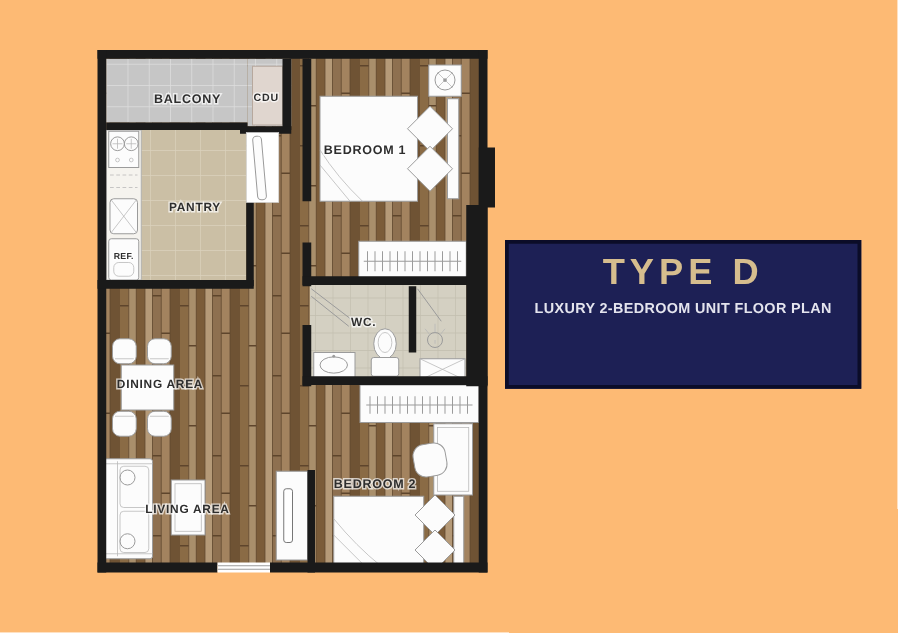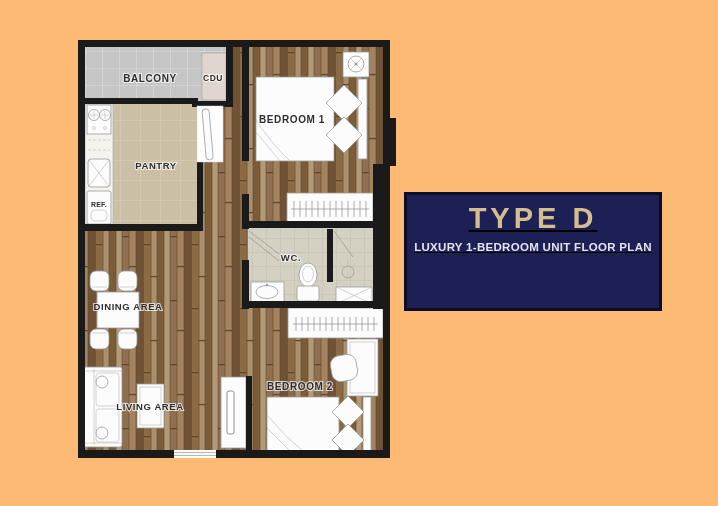--- a/index.html
+++ b/index.html
@@ -15,23 +15,23 @@
            stroke-width:2.2px;text-anchor:middle;}
   .lbl-lg{font-size:10px;}
   .lbl-md{font-size:9.5px;}
   .lbl-sm{font-size:8.5px;}
   .lbl-xs{font-size:7px;letter-spacing:.2px;}
   .wall{fill:var(--wall);}
   .furn{fill:#fcfcfc;stroke:#9b9b9b;stroke-width:.8;}
   .ln{stroke:#9b9b9b;fill:none;stroke-width:.8;}
   .thin{stroke:#b5b5b5;stroke-width:.6;fill:none;}
 
-  .panel{position:absolute;left:404px;top:192px;width:258px;height:119px;
+  .panel{position:absolute;left:404px;top:192px;width:285px;height:119px;
          box-sizing:border-box;background:var(--panel-bg);
-         border:3px solid var(--panel-border);text-align:center;text-decoration:underline;}
+         border:3px solid var(--panel-border);text-align:center;}
   .panel-title{margin-top:7px;font-size:29px;font-weight:bold;letter-spacing:4px;
                color:var(--panel-title);}
   .panel-sub{margin-top:8px;font-size:11px;font-weight:bold;color:var(--panel-text);}
   .panel-type{margin-top:6px;font-size:11.5px;font-weight:bold;letter-spacing:.3px;
               color:var(--panel-text);}
   .panel-area{margin-top:6px;font-size:12px;font-weight:bold;color:var(--panel-text);}
   .panel-area .accent{color:var(--panel-accent);margin:0 4px;}
 </style>
 </head>
 <body>
@@ -203,16 +203,16 @@
       <text x="99" y="207" class="lbl-xs">REF.</text>
       <text x="291" y="261" class="lbl-md">WC.</text>
       <text x="128" y="310" class="lbl-md">DINING AREA</text>
       <text x="150" y="410" class="lbl-md">LIVING AREA</text>
       <text x="300" y="390" class="lbl-lg">BEDROOM 2</text>
     </g>
   </svg>
 
   <div class="panel">
     <div class="panel-title">TYPE D</div>
-    <div class="panel-type">LUXURY 1-BEDROOM UNIT FLOOR PLAN</div>
+    <div class="panel-type">LUXURY 2-BEDROOM UNIT FLOOR PLAN</div>
   </div>
 
 </div>
 
 </body></html>

